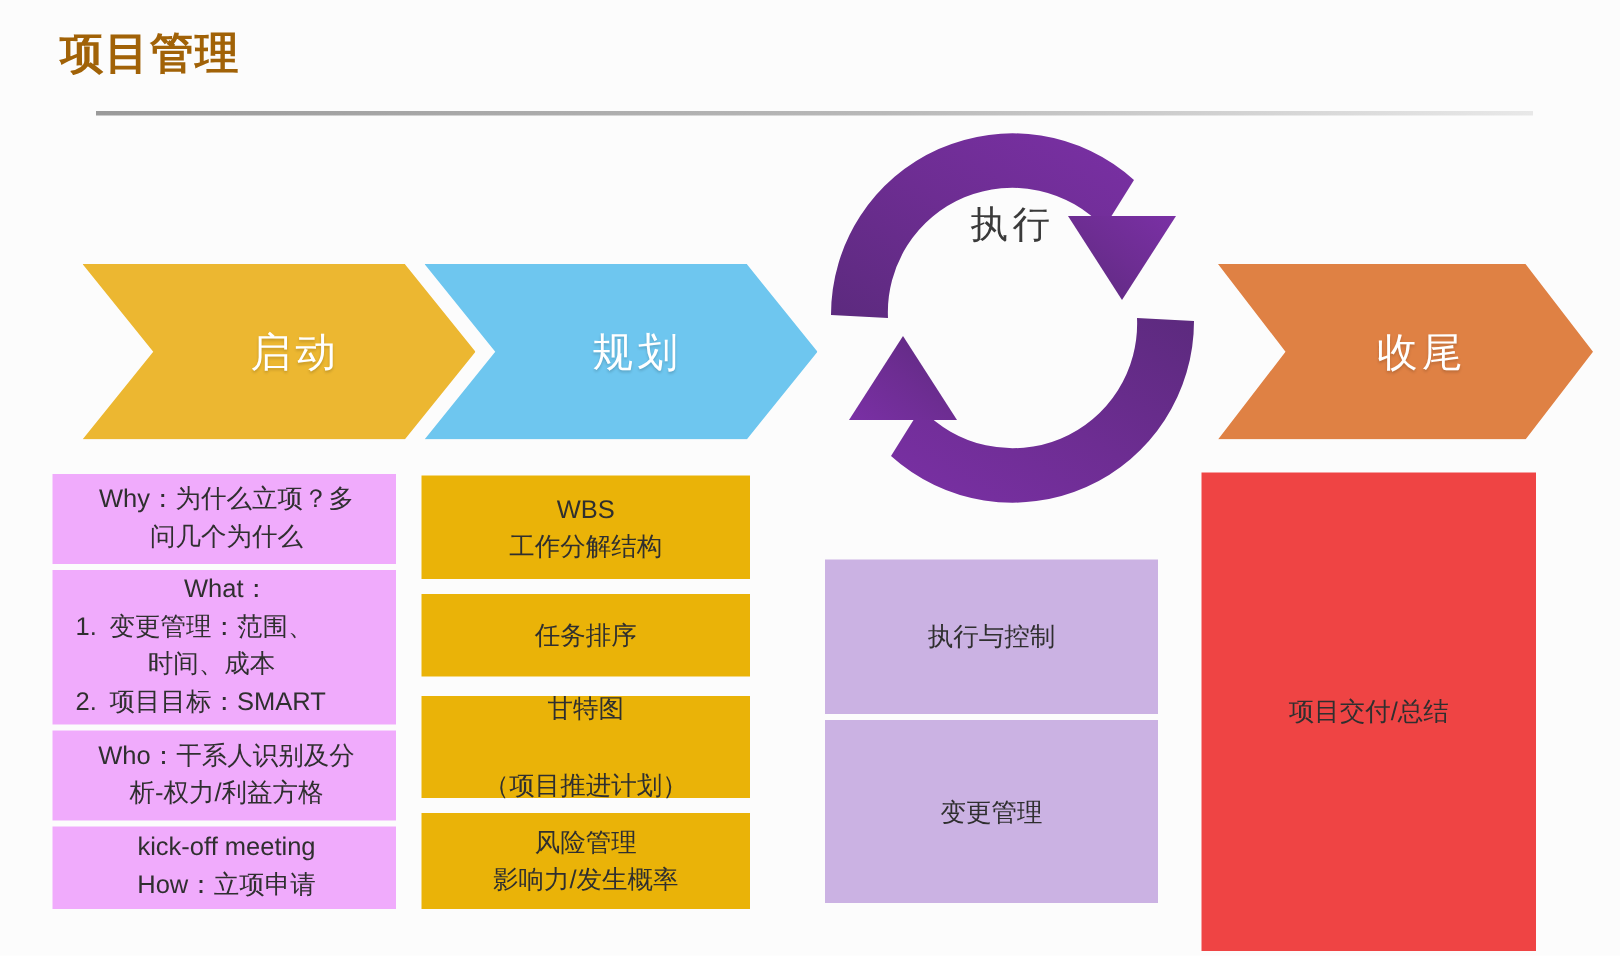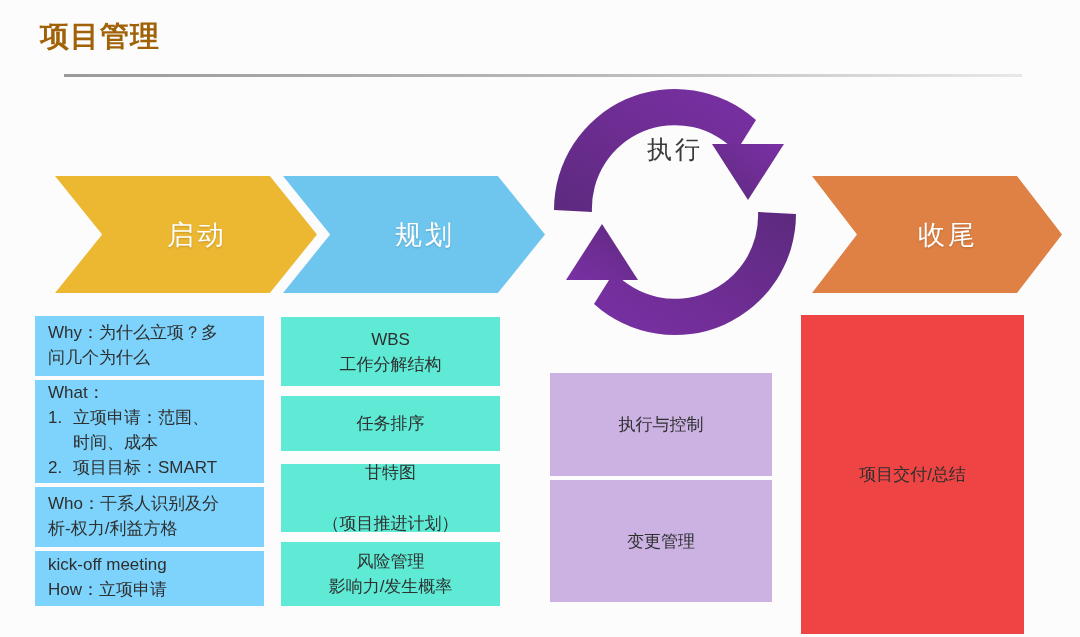--- a/index.html
+++ b/index.html
@@ -100,24 +100,25 @@
     flex-direction: column;
     justify-content: center;
     color: #2f2f2f;
   }
   .card-line { white-space: pre; }
 
   
   .card-yellow {
     left: 35px;
     width: 229px;
-    background: #7dd3fc;
+    background: #f0abfc;
     padding: 3px 10px 6px 13px;
     font-size: 17px;
     line-height: 25px;
+    text-align: center;
   }
   #card-why   { top: 316px; height: 60px; }
   #card-what  { top: 380px; height: 103px; }
   #card-who   { top: 487px; height: 60px; }
   #card-how   { top: 551px; height: 55px; }
 
   .what-list {
     margin: 0;
     padding: 0;
     list-style: none;
@@ -125,21 +126,21 @@
   .what-list li {
     display: flex;
     gap: 6px;
   }
   .what-num { width: 19px; flex: none; }
 
   
   .card-blue {
     left: 281px;
     width: 219px;
-    background: #5eead4;
+    background: #eab308;
     align-items: center;
     text-align: center;
     font-size: 17px;
     line-height: 25px;
   }
   #card-wbs    { top: 317px; height: 69px; }
   #card-tasks  { top: 396px; height: 55px; }
   #card-gantt  { top: 464px; height: 68px; gap: 26px; }
   #card-risk   { top: 542px; height: 64px; }
 
@@ -227,21 +228,21 @@
   <div class="card-line">Why：为什么立项？多</div>
   <div class="card-line">问几个为什么</div>
 </div>
 
 <div class="card card-yellow" id="card-what">
   <div class="card-line">What：</div>
   <ul class="what-list">
     <li>
       <span class="what-num">1.</span>
       <span>
-        <span class="card-line">立项申请：范围、</span><br>
+        <span class="card-line">变更管理：范围、</span><br>
         <span class="card-line">时间、成本</span>
       </span>
     </li>
     <li>
       <span class="what-num">2.</span>
       <span class="card-line">项目目标：SMART</span>
     </li>
   </ul>
 </div>
 

